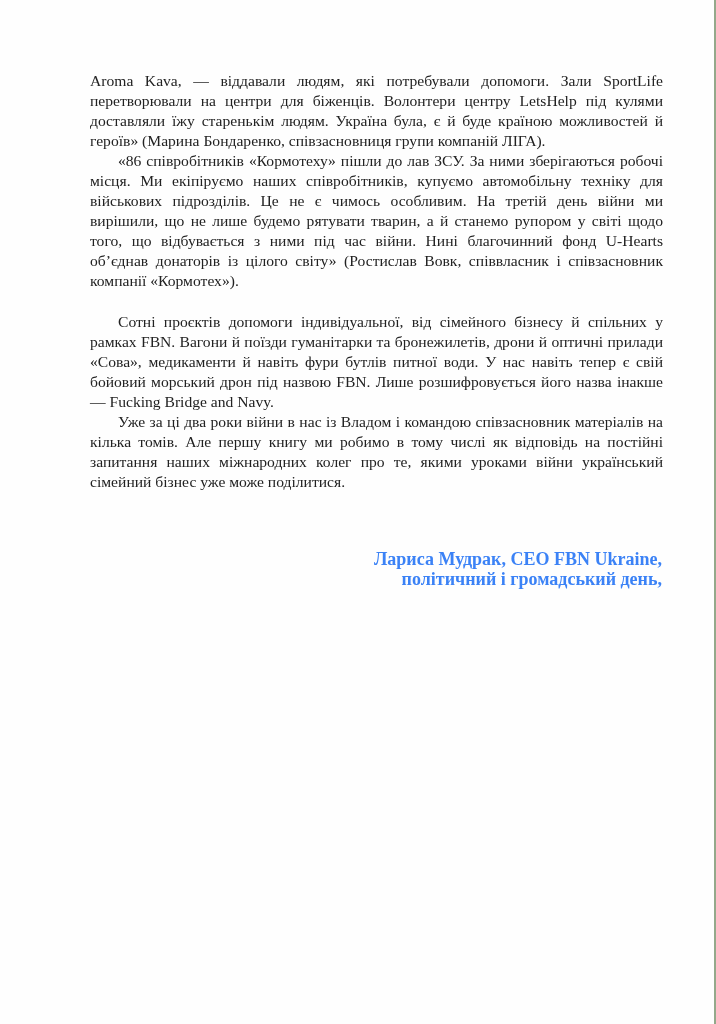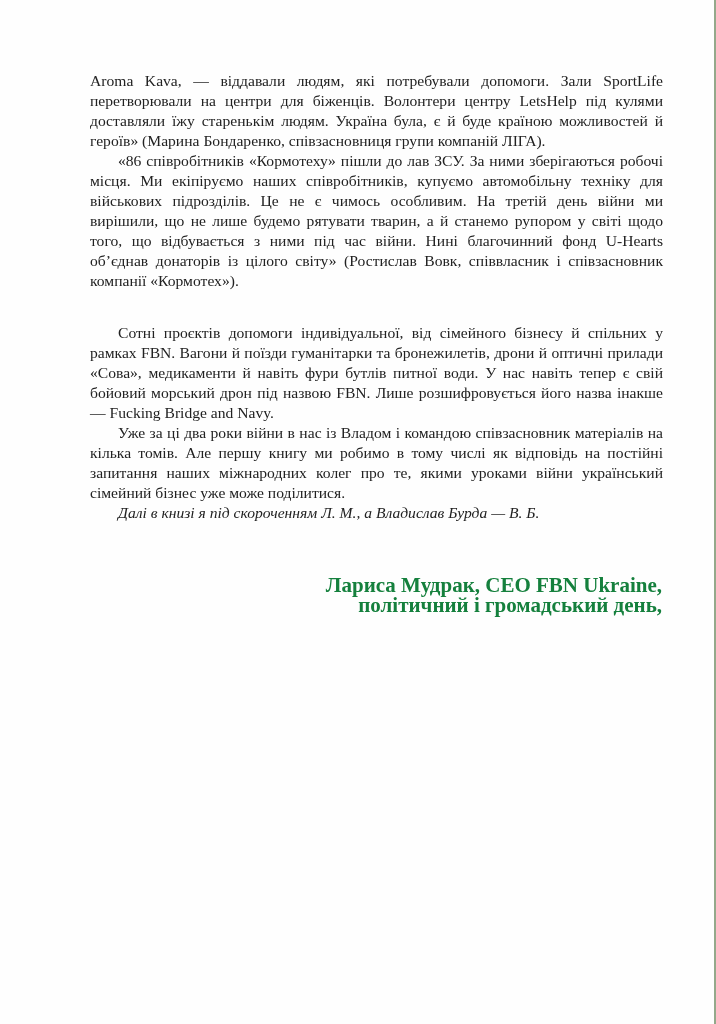--- a/index.html
+++ b/index.html
@@ -43,52 +43,51 @@
   }
   .text-block p {
     margin: 0;
     text-align: justify;
     text-align-last: left;
   }
   .text-block p.indent {
     text-indent: 28px;
   }
   .text-block p.gap {
-    margin-top: 32px;
+    margin-top: 21px;
   }
   .text-block p.italic {
     font-style: italic;
   }
   .signature {
     position: absolute;
     right: 52px;
-    top: 575px;
+    top: 549px;
     width: 520px;
     text-align: right;
     font-family: "Liberation Serif", "DejaVu Serif", serif;
     font-weight: bold;
-    font-size: 21px;
+    font-size: 18px;
     line-height: 20px;
-    color: #15803d;
+    color: #3b82f6;
   }
   .signature div {
     white-space: nowrap;
   }
 </style>
 </head>
 <body>
 
 <div class="page">
 
   <div class="text-block">
     <p>Aroma Kava, — віддавали людям, які потребували допомоги. Зали SportLife перетворювали на центри для біженців. Волонтери центру LetsHelp під кулями доставляли їжу старенькім людям. Україна була, є й буде країною можливостей й героїв» (Марина Бондаренко, співзасновниця групи компаній ЛІГА).</p>
     <p class="indent">«86 співробітників «Кормотеху» пішли до лав ЗСУ. За ними зберігаються робочі місця. Ми екіпіруємо наших співробітників, купуємо автомобільну техніку для військових підрозділів. Це не є чимось особливим. На третій день війни ми вирішили, що не лише будемо рятувати тварин, а й станемо рупором у світі щодо того, що відбувається з ними під час війни. Нині благочинний фонд U-Hearts об’єднав донаторів із цілого світу» (Ростислав Вовк, співвласник і співзасновник компанії «Кормотех»).</p>
     <p class="indent gap">Сотні проєктів допомоги індивідуальної, від сімейного бізнесу й спільних у рамках FBN. Вагони й поїзди гуманітарки та бронежилетів, дрони й оптичні прилади «Сова», медикаменти й навіть фури бутлів питної води. У нас навіть тепер є свій бойовий морський дрон під назвою FBN. Лише розшифровується його назва інакше — Fucking Bridge and Navy.</p>
     <p class="indent">Уже за ці два роки війни в нас із Владом і командою співзасновник матеріалів на кілька томів. Але першу книгу ми робимо в тому числі як відповідь на постійні запитання наших міжнародних колег про те, якими уроками війни український сімейний бізнес уже може поділитися.</p>
-    <p class="indent italic">Далі в книзі я під скороченням Л. М., а Владислав Бурда — В. Б.</p>
   </div>
 
   <div class="signature">
     <div>Лариса Мудрак, CEO FBN Ukraine,</div>
     <div>політичний і громадський день,</div>
   </div>
 
 </div>
 
 <div class="page-edge"></div>

